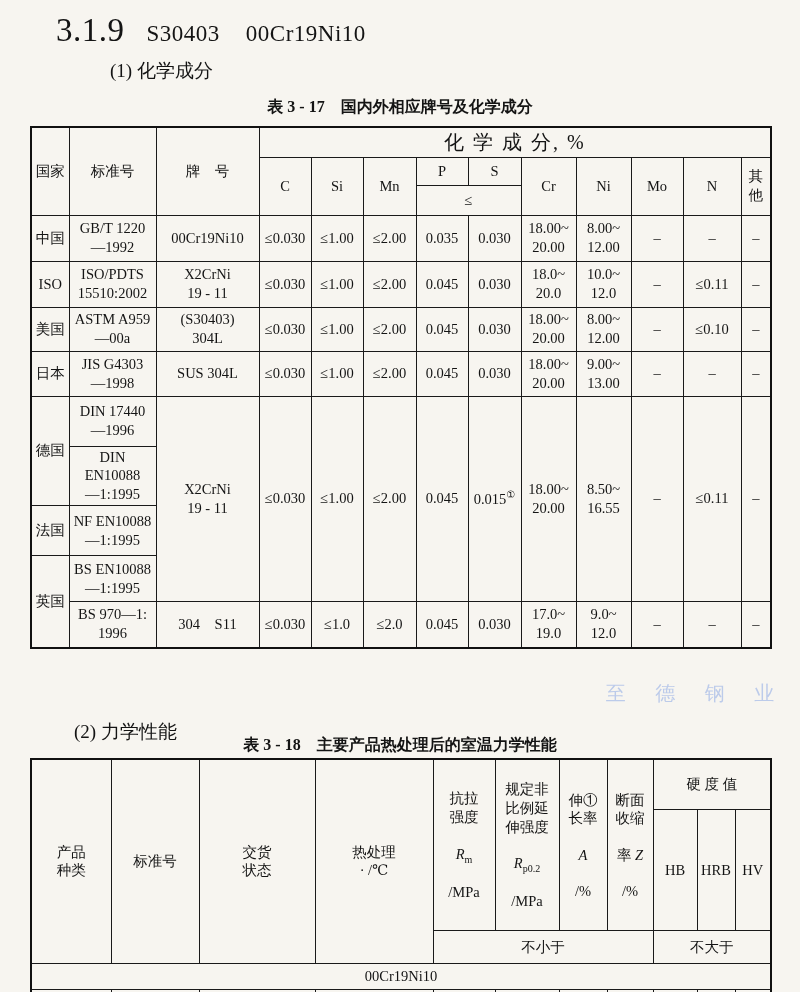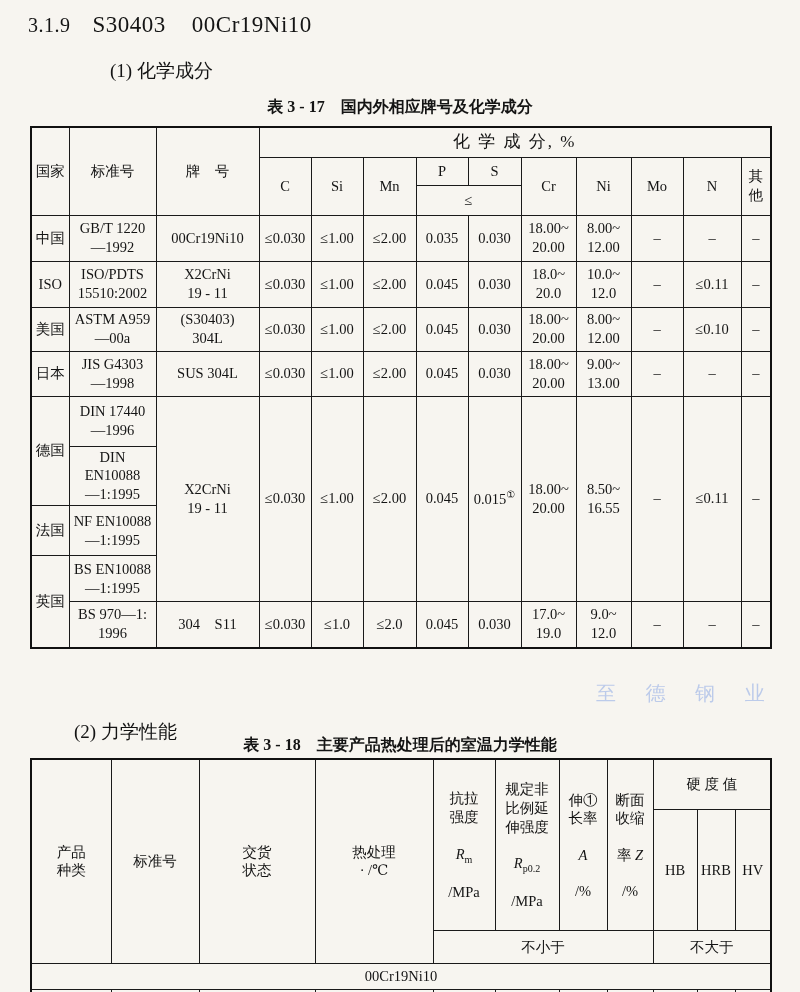--- a/index.html
+++ b/index.html
@@ -5,21 +5,21 @@
   html,body{margin:0;padding:0;}
   body{
     width:800px;height:992px;position:relative;
     background:#f7f5f0;
     font-family:"Liberation Serif","DejaVu Serif",serif;
     color:#141414;
     overflow:hidden;
   }
   .abs{position:absolute;}
   .page-title{top:12px;left:28px;font-size:23px;letter-spacing:.5px;}
-  .page-title .sec{font-size:20px;margin-right:22px;}
+  .page-title .sec{font-size:33px;margin-right:22px;margin-left:28px;}
   .page-title .uns{margin-right:26px;}
   .subhead{font-size:19px;}
   .sub1{top:58px;left:62px;margin-left:48px;}
   .sub2{top:700px;left:74px;margin-top:19px;}
   .tbl-title{width:800px;text-align:center;font-weight:bold;font-size:16px;}
   .t1-title{top:97px;left:0;}
   .t2-title{top:735px;left:0;}
 
   table{border-collapse:collapse;table-layout:fixed;background:transparent;}
   .t1{top:126px;left:30px;width:740px;}
@@ -27,31 +27,31 @@
   th,td{
     border:1.5px solid #1a1a1a;
     font-weight:normal;
     text-align:center;vertical-align:middle;
     font-size:14.5px;line-height:1.3;
     padding:1px 1px;
     white-space:pre-line;
     overflow:hidden;
   }
   .t1,.t2{border:2.5px solid #111;}
-  .comp-head{font-size:17px;letter-spacing:2px;}
+  .comp-head{font-size:20px;letter-spacing:2px;}
   .left{text-align:left;padding-left:4px;}
   .it{font-style:italic;}
   sub{font-size:10px;}
   sup.sup{font-size:10px;vertical-align:super;}
   .formula{line-height:1.15;}
   .band-row td{font-size:14.5px;}
   .note{top:642px;left:58px;width:712px;font-size:15px;line-height:1.95;}
   .note .ind{padding-left:38px;}
   .watermark{
-    top:680px;left:596px;width:200px;text-align:left;
+    top:680px;left:596px;width:200px;text-align:center;
     color:#a9bde8;opacity:.75;
     font-family:"Liberation Sans","DejaVu Sans",sans-serif;
     pointer-events:none;
   }
   .watermark .wm1{font-size:20px;letter-spacing:12px;white-space:nowrap;}
   .watermark .wm2{font-size:23px;letter-spacing:2px;white-space:nowrap;margin-top:4px;color:#9db6ea;}
 </style>
 </head>
 <body>
 

